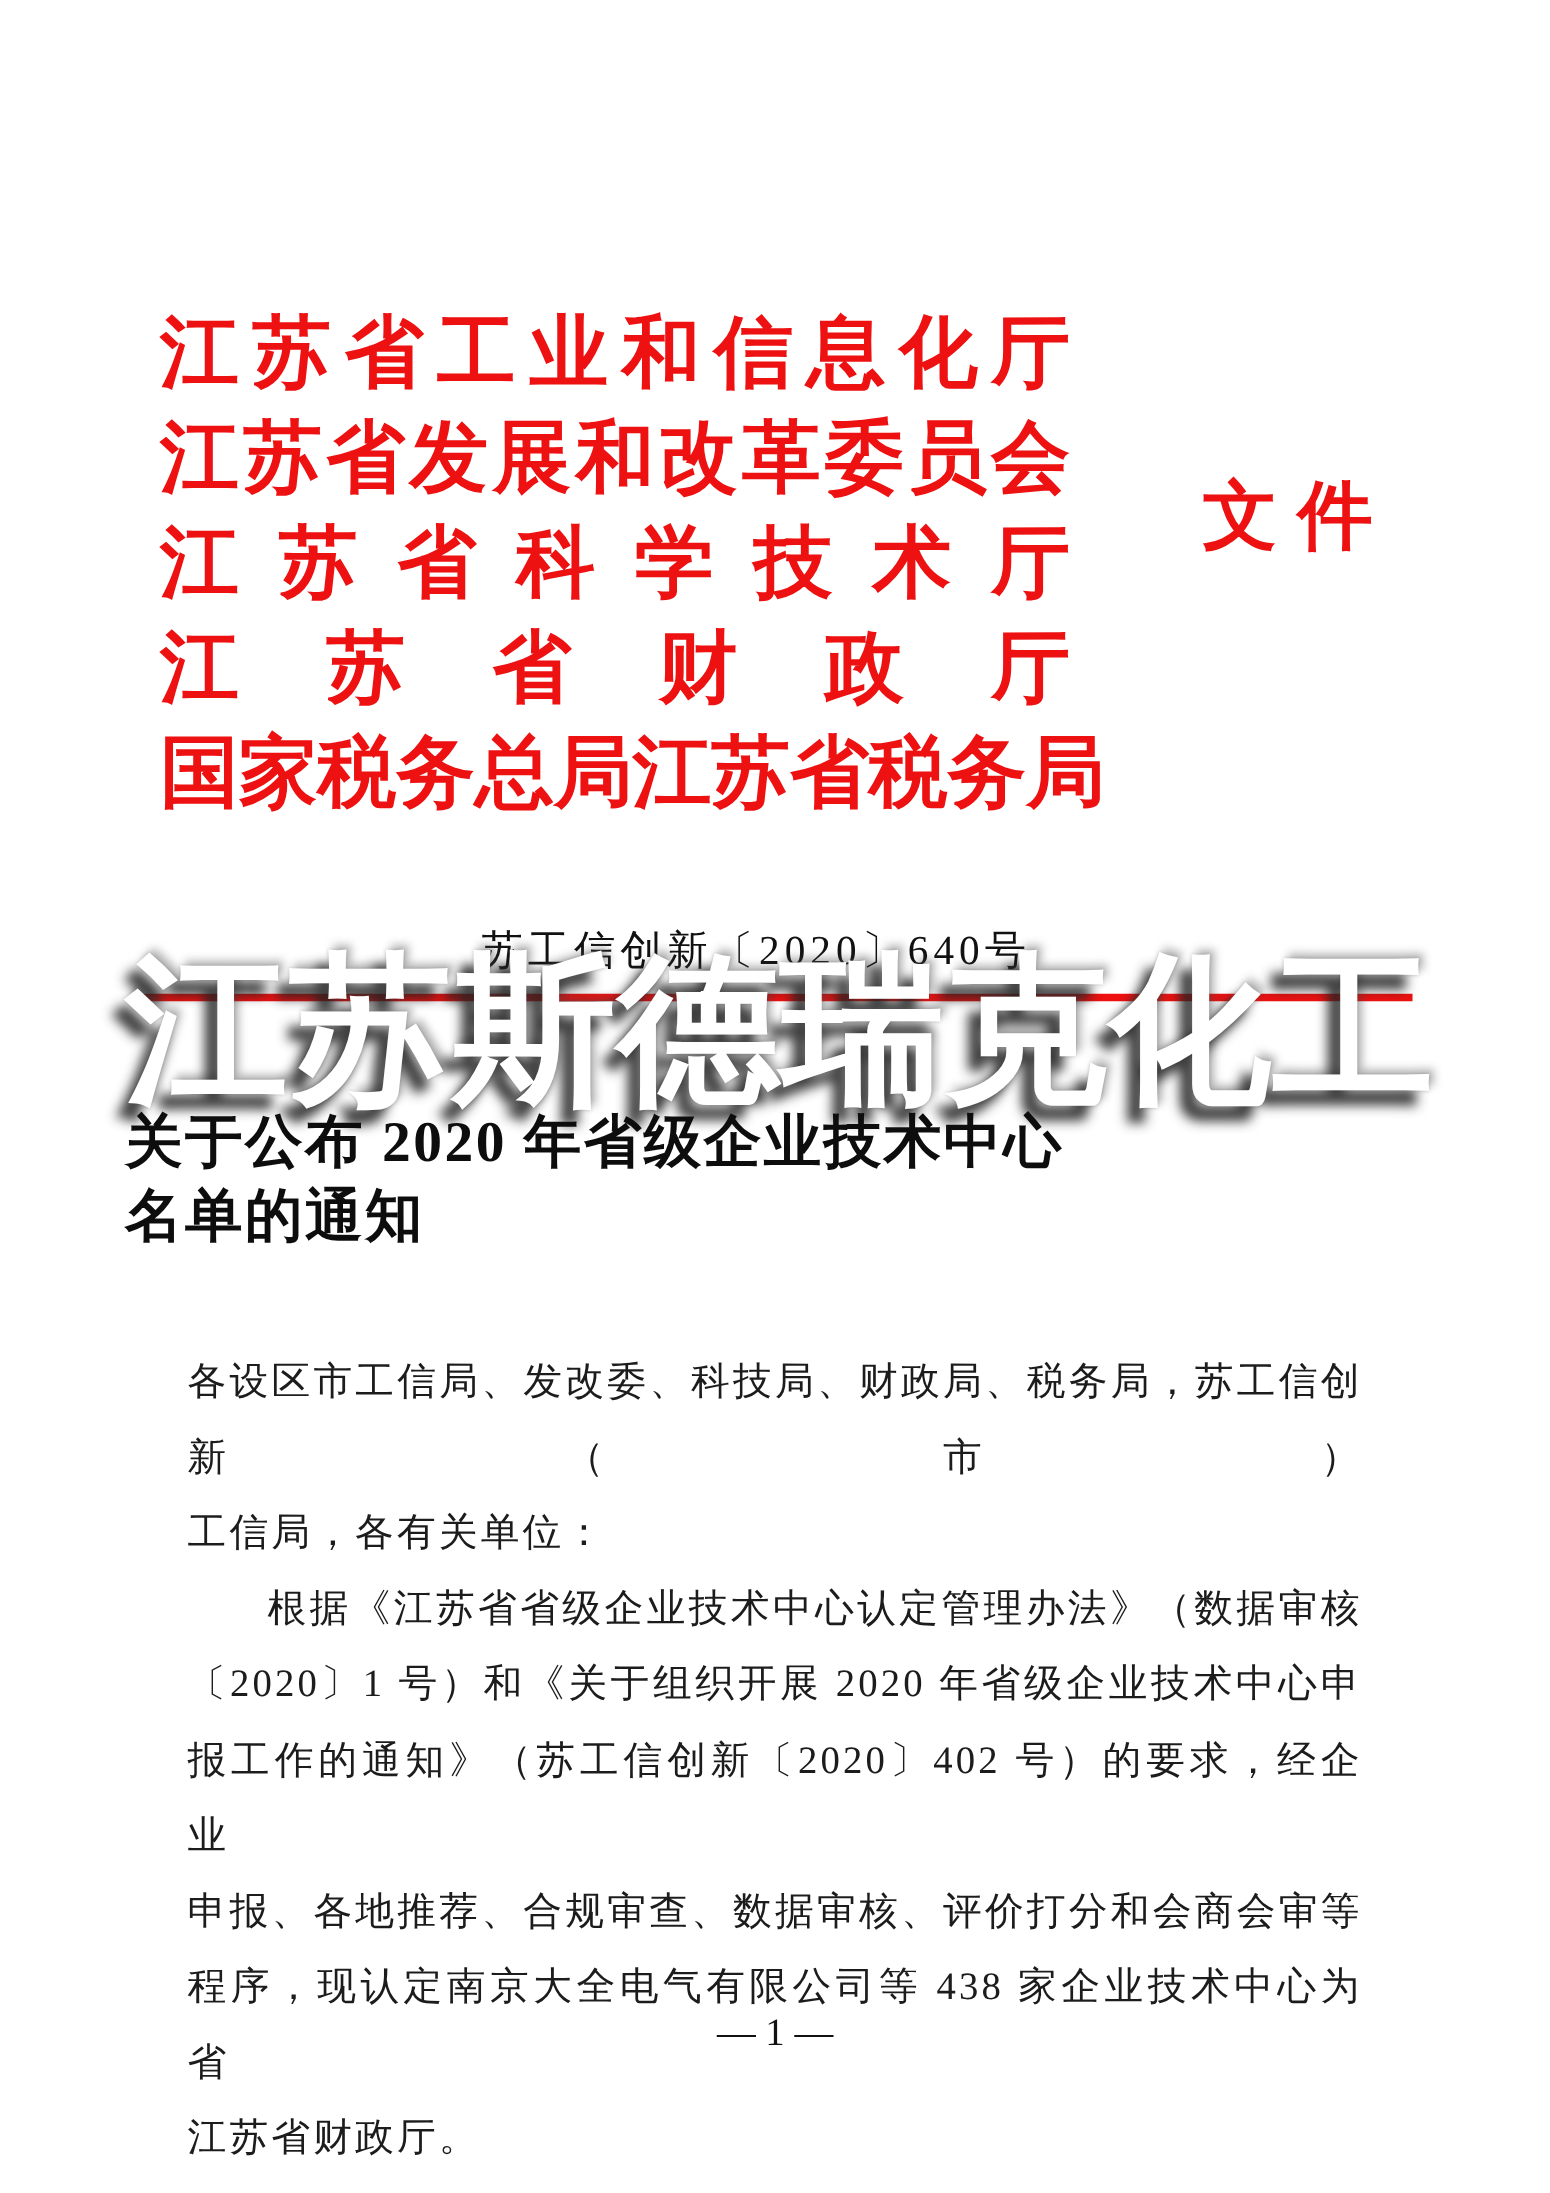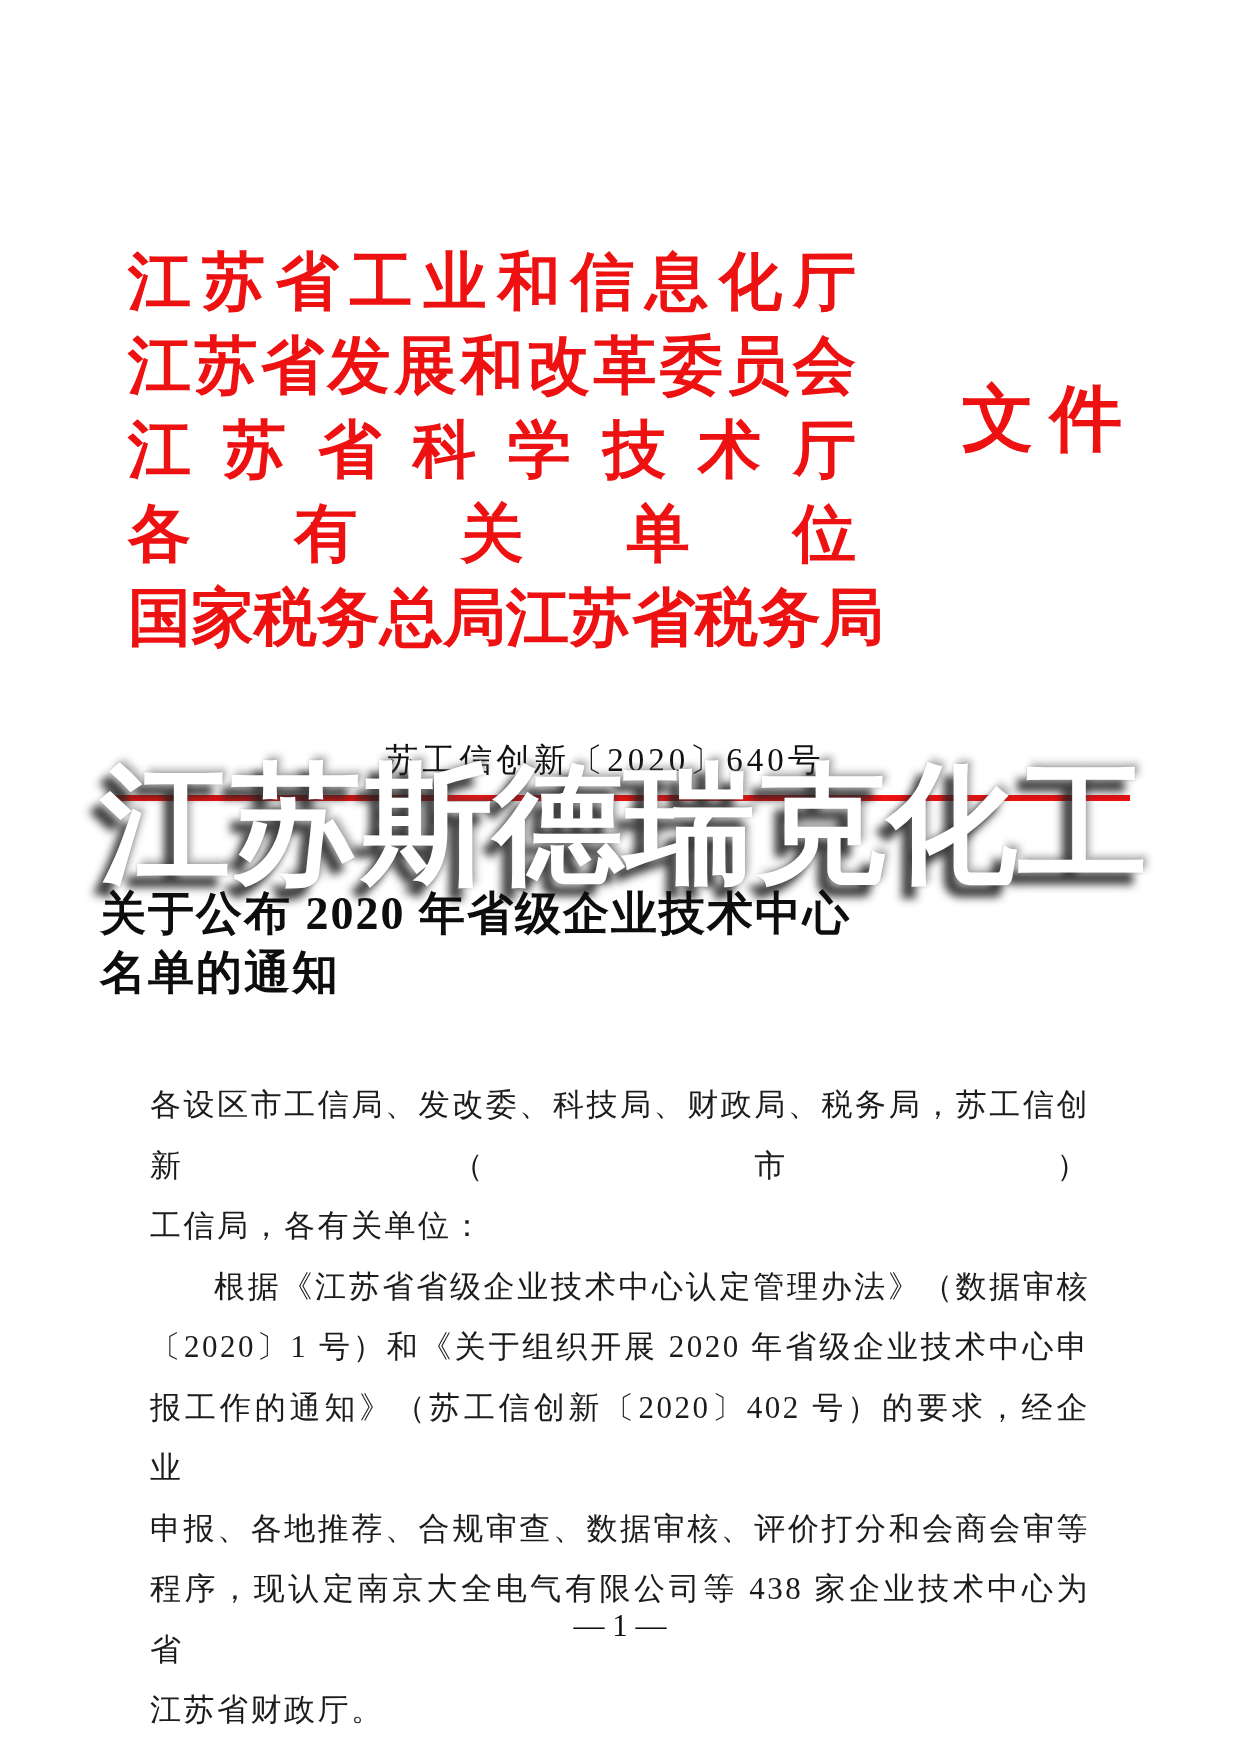--- a/index.html
+++ b/index.html
@@ -26,21 +26,21 @@
     font-weight: bold;
     color: #ee1111;
     text-align: justify;
     text-align-last: justify;
     white-space: nowrap;
   }
   .doc-type-label {
     position: absolute;
     top: 383px;
     left: 962px;
-    font-size: 72px;
+    font-size: 60px;
     font-weight: bold;
     color: #ee1111;
     letter-spacing: 16px;
     line-height: 1;
     white-space: nowrap;
   }
 
   
   .doc-number {
     position: absolute;
@@ -134,21 +134,21 @@
 </style>
 </head>
 <body>
 
 <div class="page">
 
   <div class="header-block">
     <div class="agency-line">江苏省工业和信息化厅</div>
     <div class="agency-line">江苏省发展和改革委员会</div>
     <div class="agency-line">江苏省科学技术厅</div>
-    <div class="agency-line">各有关单位</div>
+    <div class="agency-line">江苏省财政厅</div>
     <div class="agency-line">国家税务总局江苏省税务局</div>
   </div>
 
   <div class="doc-type-label">文件</div>
 
   <div class="doc-number">苏工信创新〔2020〕640号</div>
 
   <div class="red-line"></div>
 
   <div class="watermark">江苏斯德瑞克化工</div>

